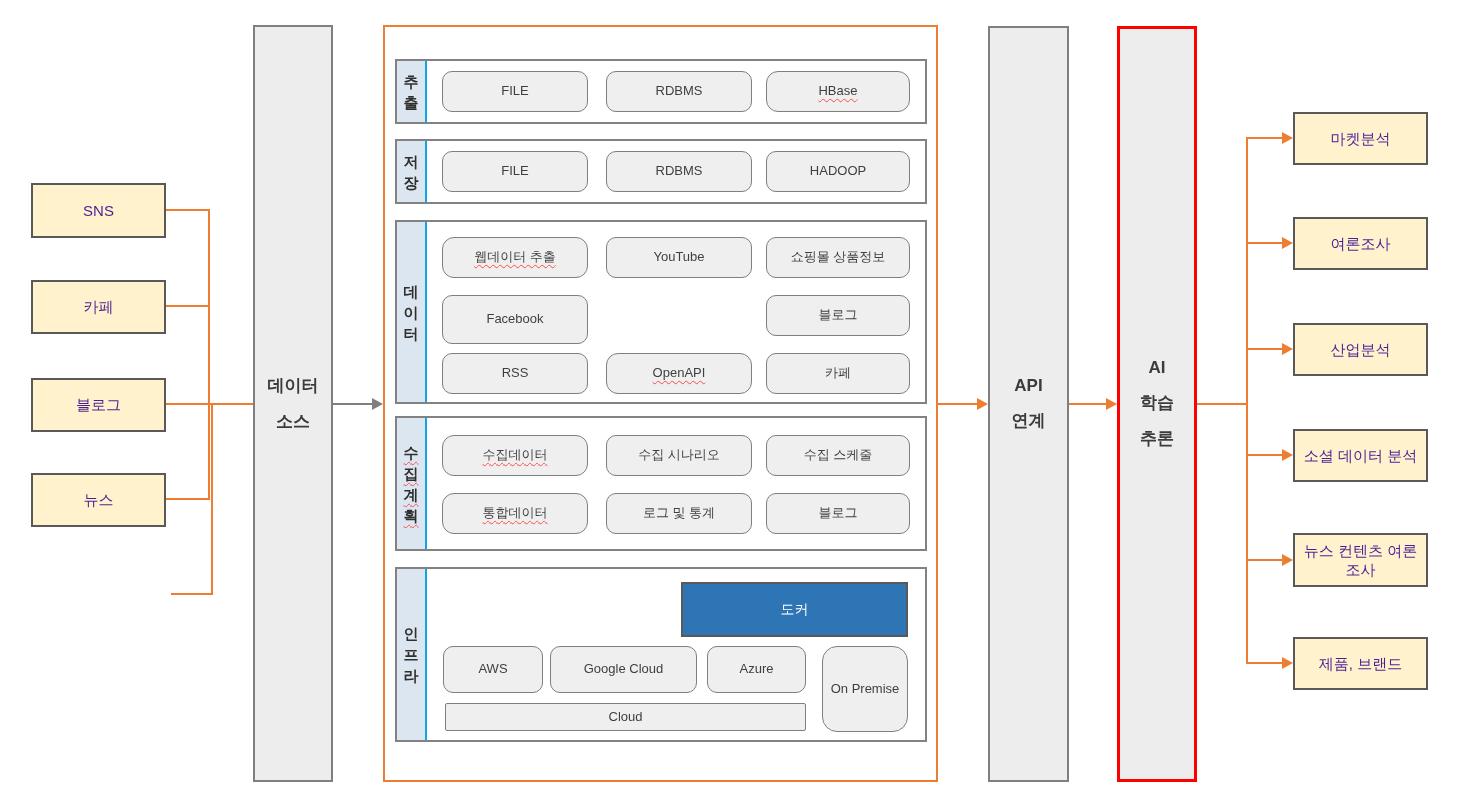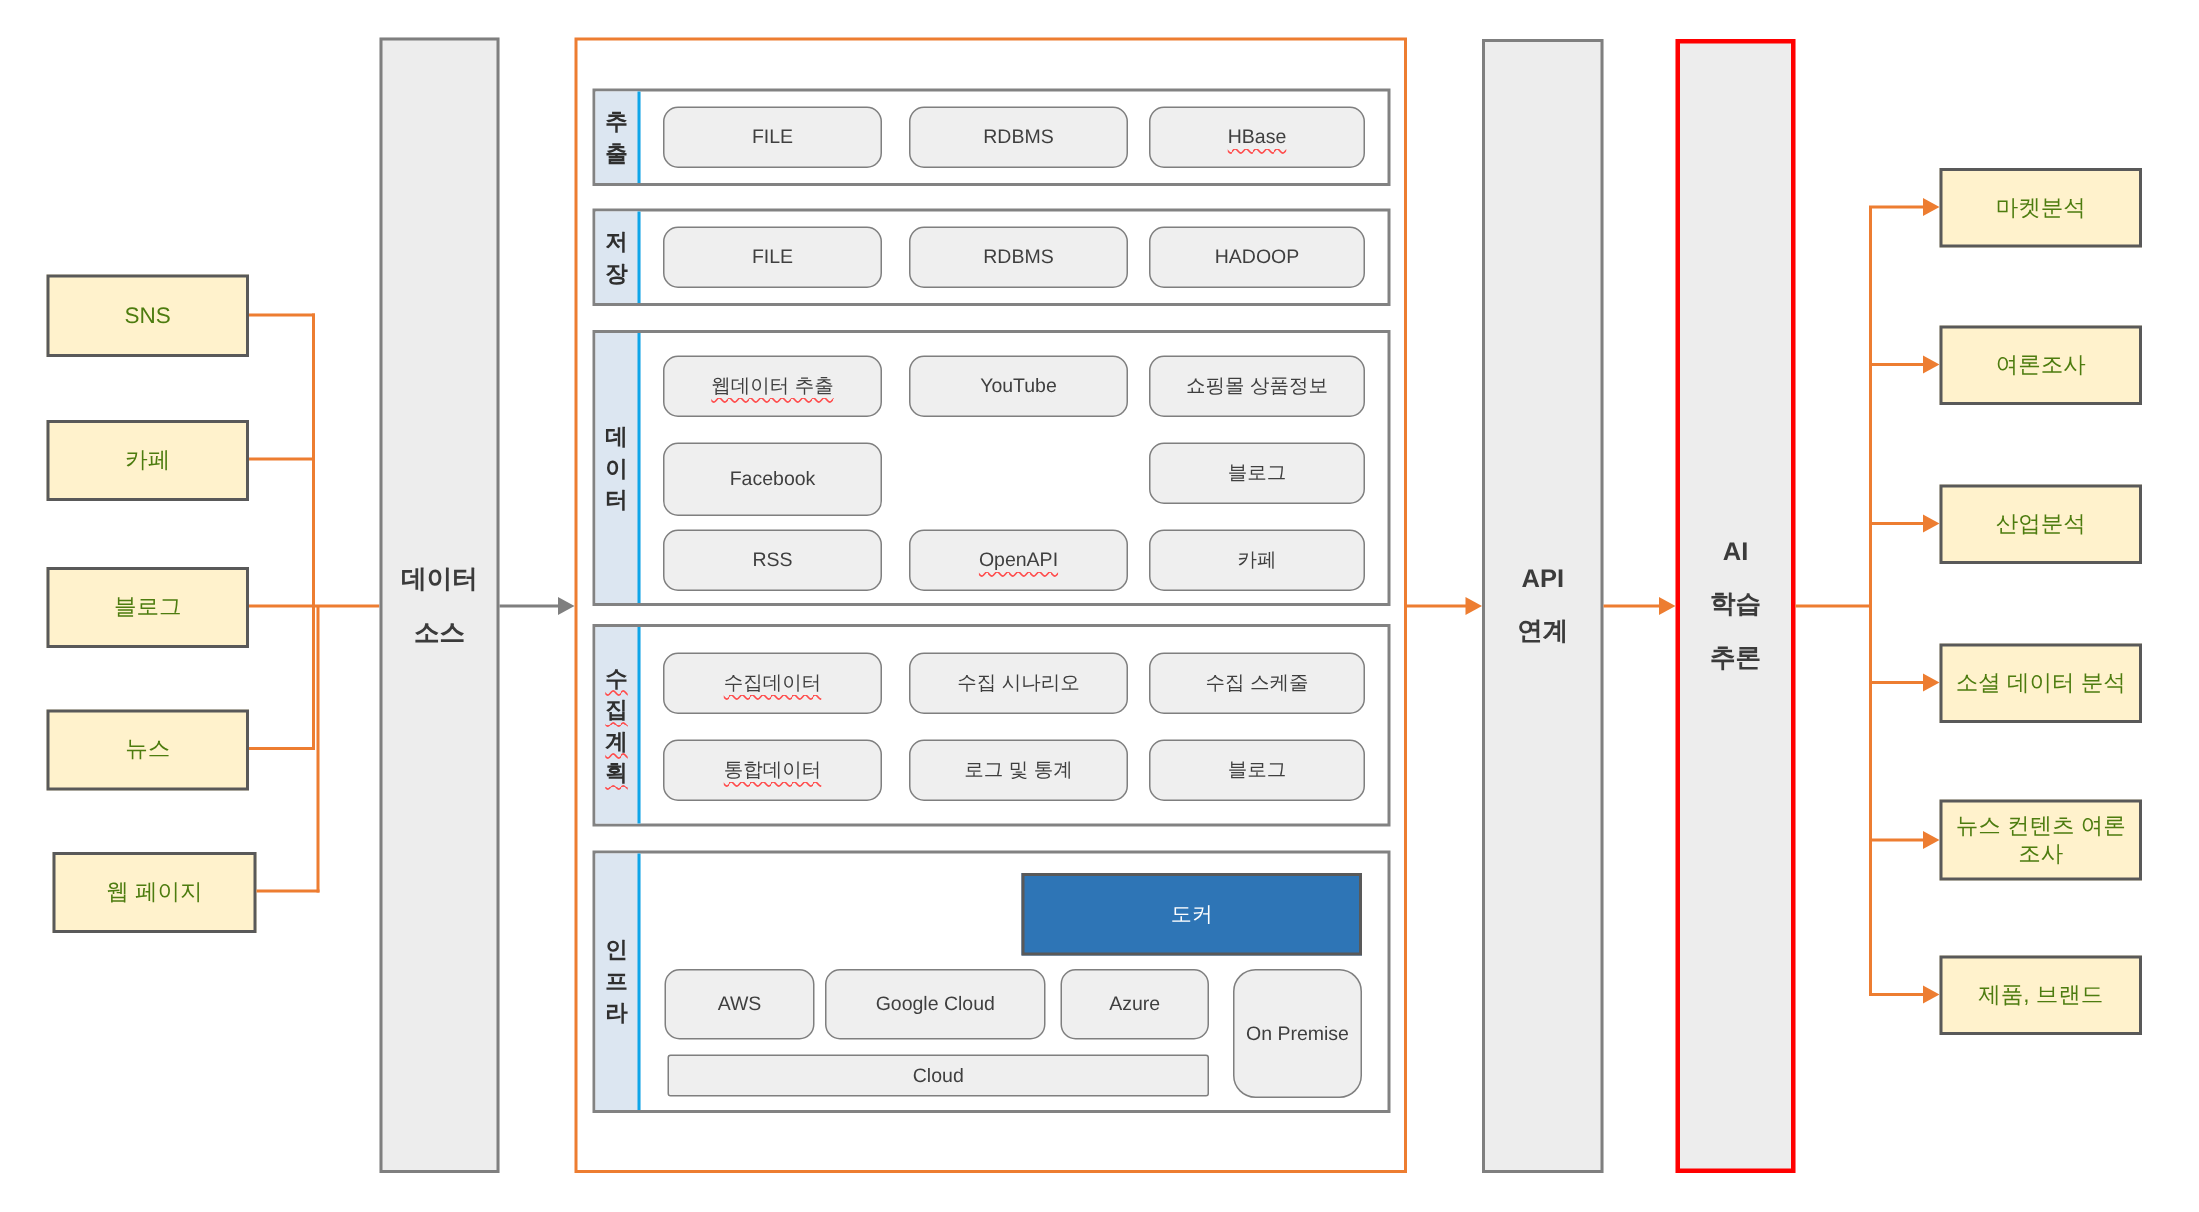--- a/index.html
+++ b/index.html
@@ -4,21 +4,21 @@
 <style>
   html,body{margin:0;padding:0;background:#ffffff;}
   #canvas{
     position:relative;width:1466px;height:808px;background:#ffffff;
     font-family:"Liberation Sans",sans-serif;color:#3f3f3f;overflow:hidden;
   }
   
   .ybox{
     position:absolute;background:#FFF2CC;border:2px solid #595959;box-sizing:border-box;
     display:flex;align-items:center;justify-content:center;text-align:center;
-    font-size:15px;line-height:1.3;padding:0 8px;color:#4d7c0f;
+    font-size:15px;line-height:1.3;padding:0 8px;color:#4c1d95;
   }
   
   .pillar{
     position:absolute;background:#ededed;border:2px solid #7f7f7f;box-sizing:border-box;
     display:flex;flex-direction:column;align-items:center;justify-content:center;
     gap:13px;font-size:17px;font-weight:bold;color:#3b3b3b;text-align:center;
   }
   .pillar.red{border:3px solid #ff0000;}
   
   .oframe{position:absolute;border:2px solid #ED7D31;box-sizing:border-box;background:transparent;}
@@ -37,42 +37,41 @@
   .cell{
     position:absolute;background:#efefef;border:1.5px solid #7f7f7f;border-radius:10px;
     box-sizing:border-box;display:flex;align-items:center;justify-content:center;
     font-size:13px;color:#3f3f3f;text-align:center;line-height:1.25;padding:0 6px;
   }
   
   .bluebox{
     position:absolute;background:#2E75B6;border:2px solid #595959;box-sizing:border-box;
     display:flex;align-items:center;justify-content:center;color:#ffffff;font-size:14px;
   }
-  .wavy{text-decoration:underline;text-decoration-style:wavy;text-decoration-color:#ff4b4b;text-decoration-thickness:1px;text-underline-offset:3px;}
+  .wavy{text-decoration:underline;text-decoration-style:wavy;text-decoration-color:#ff4b4b;text-decoration-thickness:1px;text-underline-offset:3px;border-radius:12px;}
   
   .lnh,.lnv{position:absolute;background:#ED7D31;}
   .lnh{height:2px;} .lnv{width:2px;}
   .lnh.gray,.lnv.gray{background:#7f7f7f;}
   .ah{
     position:absolute;width:0;height:0;
     border-top:6px solid transparent;border-bottom:6px solid transparent;
     border-left:11px solid #ED7D31;
   }
   .ah.gray{border-left-color:#7f7f7f;}
 </style>
 </head>
 <body>
 
 <div id="canvas">
 
   <div class="ybox" style="left:31px;top:183px;width:135px;height:55px">SNS</div>
   <div class="ybox" style="left:31px;top:280px;width:135px;height:54px">카페</div>
   <div class="ybox" style="left:31px;top:378px;width:135px;height:54px">블로그</div>
   <div class="ybox" style="left:31px;top:473px;width:135px;height:54px">뉴스</div>
-  <div class="ybox" style="left:35px;top:568px;width:136px;height:54px">웹 페이지</div>
 
   <div class="lnh" style="left:166px;top:209px;width:44px"></div>
   <div class="lnh" style="left:166px;top:305px;width:44px"></div>
   <div class="lnh" style="left:166px;top:403px;width:87px"></div>
   <div class="lnh" style="left:166px;top:498px;width:44px"></div>
   <div class="lnh" style="left:171px;top:593px;width:42px"></div>
   <div class="lnv" style="left:208px;top:209px;height:291px"></div>
   <div class="lnv" style="left:211px;top:404px;height:191px"></div>
 
   <div class="pillar" style="left:253px;top:25px;width:80px;height:757px">

